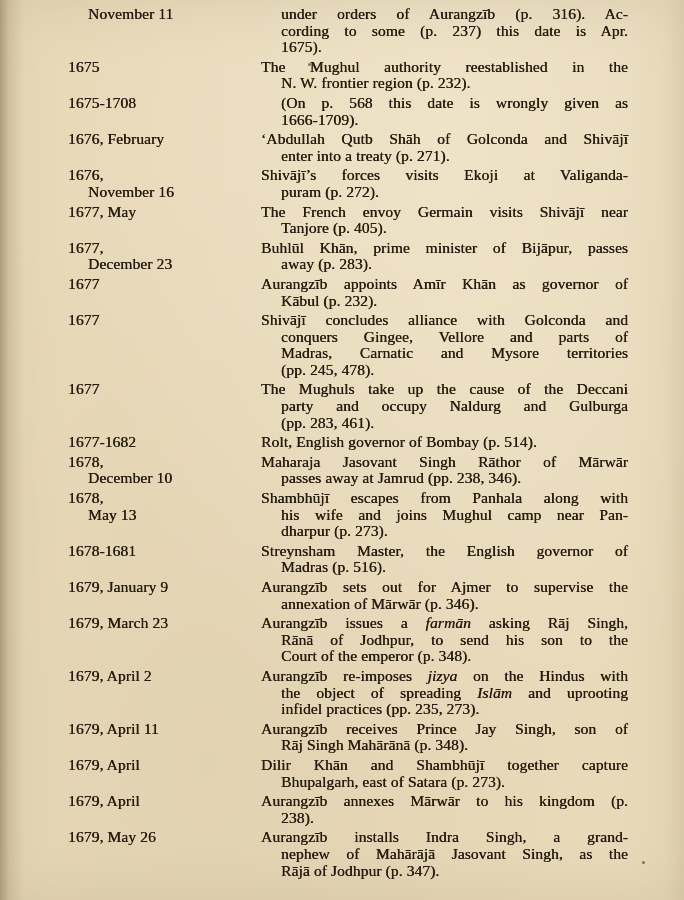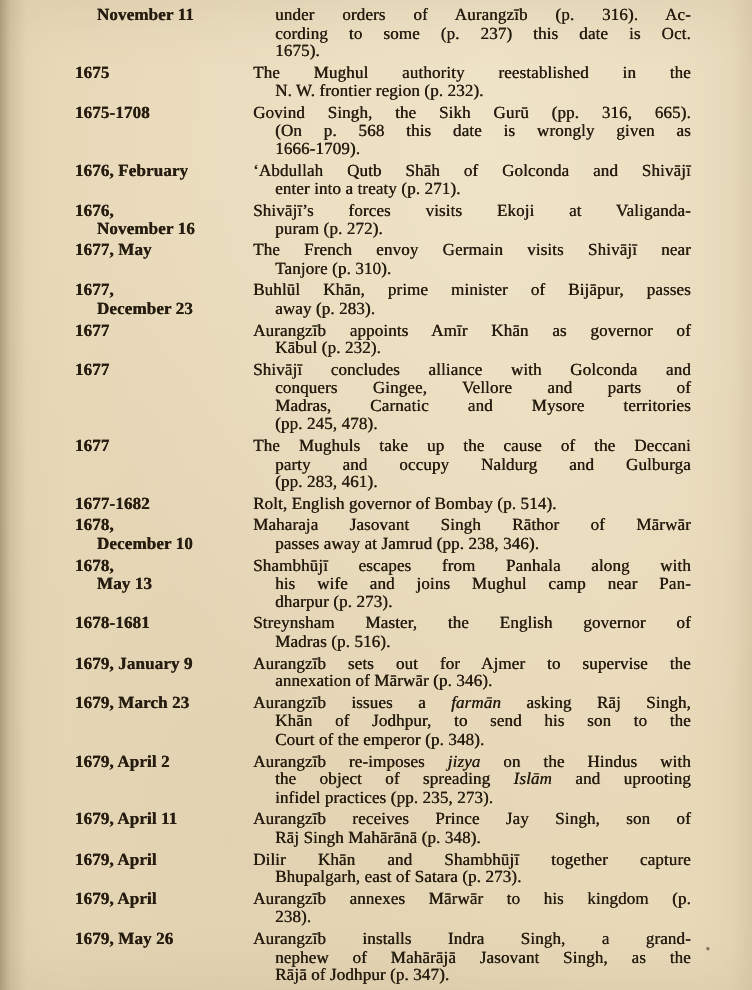--- a/index.html
+++ b/index.html
@@ -20,61 +20,60 @@
     box-shadow:inset 0 0 60px rgba(140,120,85,0.18);
   }
   .content{
     position:absolute;top:6px;left:68px;right:56px;
     color:#261d10;
     font-size:15.5px;line-height:16.6px;
     letter-spacing:0.1px;
     text-shadow:0.35px 0 0 currentColor;
   }
   .entry{display:flex;margin-bottom:3px;}
-  .date-col{width:162px;flex:none;font-weight:bold;}
-  .desc-col{flex:1;}
+  .date-col{width:162px;flex:none;}
+  .desc-col{flex:1;margin-left:31px;}
   .date-line,.desc-line{white-space:normal;}
   .cont{padding-left:20px;}
   .just{text-align:justify;text-align-last:justify;}
   .desc-line i{font-style:italic;}
   .artifact-dot{
     position:absolute;width:3px;height:3px;border-radius:50%;
     background:#4a3c26;opacity:0.65;
   }
 </style>
 </head>
 <body style="background: rgb(232, 217, 185);">
 
 <div class="page">
   <div class="content" style="color: rgb(38, 29, 16);">
       <div class="entry">
         <div class="date-col">
           <div class="date-line cont">November 11</div>
         </div>
         <div class="desc-col">
           <div class="desc-line cont just">under orders of Aurangzīb (p. 316). Ac-</div>
-          <div class="desc-line cont just">cording to some (p. 237) this date is Oct.</div>
+          <div class="desc-line cont just">cording to some (p. 237) this date is Apr.</div>
           <div class="desc-line cont">1675).</div>
         </div>
       </div>
       <div class="entry">
         <div class="date-col">
           <div class="date-line">1675</div>
         </div>
         <div class="desc-col">
           <div class="desc-line just">The Mughul authority reestablished in the</div>
           <div class="desc-line cont">N. W. frontier region (p. 232).</div>
         </div>
       </div>
       <div class="entry">
         <div class="date-col">
           <div class="date-line">1675-1708</div>
         </div>
         <div class="desc-col">
-          <div class="desc-line just">Govind Singh, the Sikh Gurū (pp. 316, 665).</div>
           <div class="desc-line cont just">(On p. 568 this date is wrongly given as</div>
           <div class="desc-line cont">1666-1709).</div>
         </div>
       </div>
       <div class="entry">
         <div class="date-col">
           <div class="date-line">1676, February</div>
         </div>
         <div class="desc-col">
           <div class="desc-line just">‘Abdullah Qutb Shāh of Golconda and Shivājī</div>
@@ -90,21 +89,21 @@
           <div class="desc-line just">Shivājī’s forces visits Ekoji at Valiganda-</div>
           <div class="desc-line cont">puram (p. 272).</div>
         </div>
       </div>
       <div class="entry">
         <div class="date-col">
           <div class="date-line">1677, May</div>
         </div>
         <div class="desc-col">
           <div class="desc-line just">The French envoy Germain visits Shivājī near</div>
-          <div class="desc-line cont">Tanjore (p. 310).</div>
+          <div class="desc-line cont">Tanjore (p. 405).</div>
         </div>
       </div>
       <div class="entry">
         <div class="date-col">
           <div class="date-line">1677,</div>
           <div class="date-line cont">December 23</div>
         </div>
         <div class="desc-col">
           <div class="desc-line just">Buhlūl Khān, prime minister of Bijāpur, passes</div>
           <div class="desc-line cont">away (p. 283).</div>
@@ -186,21 +185,21 @@
           <div class="desc-line just">Aurangzīb sets out for Ajmer to supervise the</div>
           <div class="desc-line cont">annexation of Mārwār (p. 346).</div>
         </div>
       </div>
       <div class="entry">
         <div class="date-col">
           <div class="date-line">1679, March 23</div>
         </div>
         <div class="desc-col">
           <div class="desc-line just">Aurangzīb issues a <i>farmān</i> asking Rāj Singh,</div>
-          <div class="desc-line cont just">Khān of Jodhpur, to send his son to the</div>
+          <div class="desc-line cont just">Rānā of Jodhpur, to send his son to the</div>
           <div class="desc-line cont">Court of the emperor (p. 348).</div>
         </div>
       </div>
       <div class="entry">
         <div class="date-col">
           <div class="date-line">1679, April 2</div>
         </div>
         <div class="desc-col">
           <div class="desc-line just">Aurangzīb re-imposes <i>jizya</i> on the Hindus with</div>
           <div class="desc-line cont just">the object of spreading <i>Islām</i> and uprooting</div>

